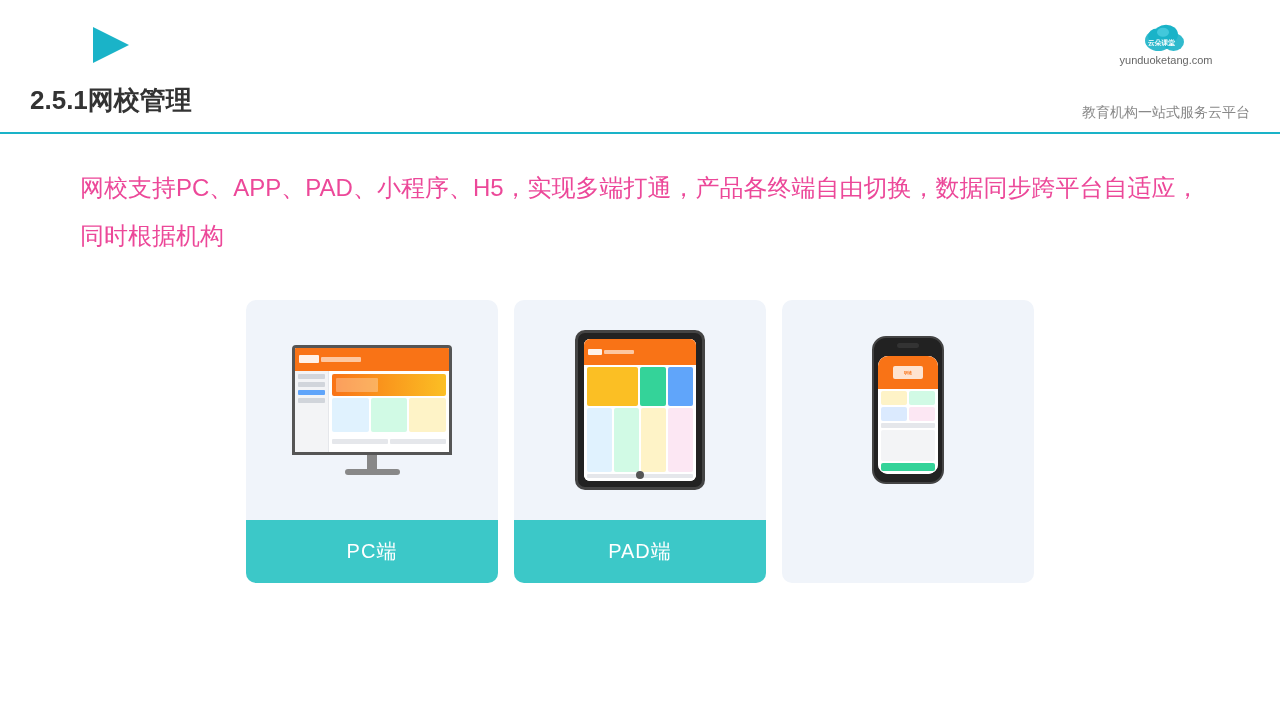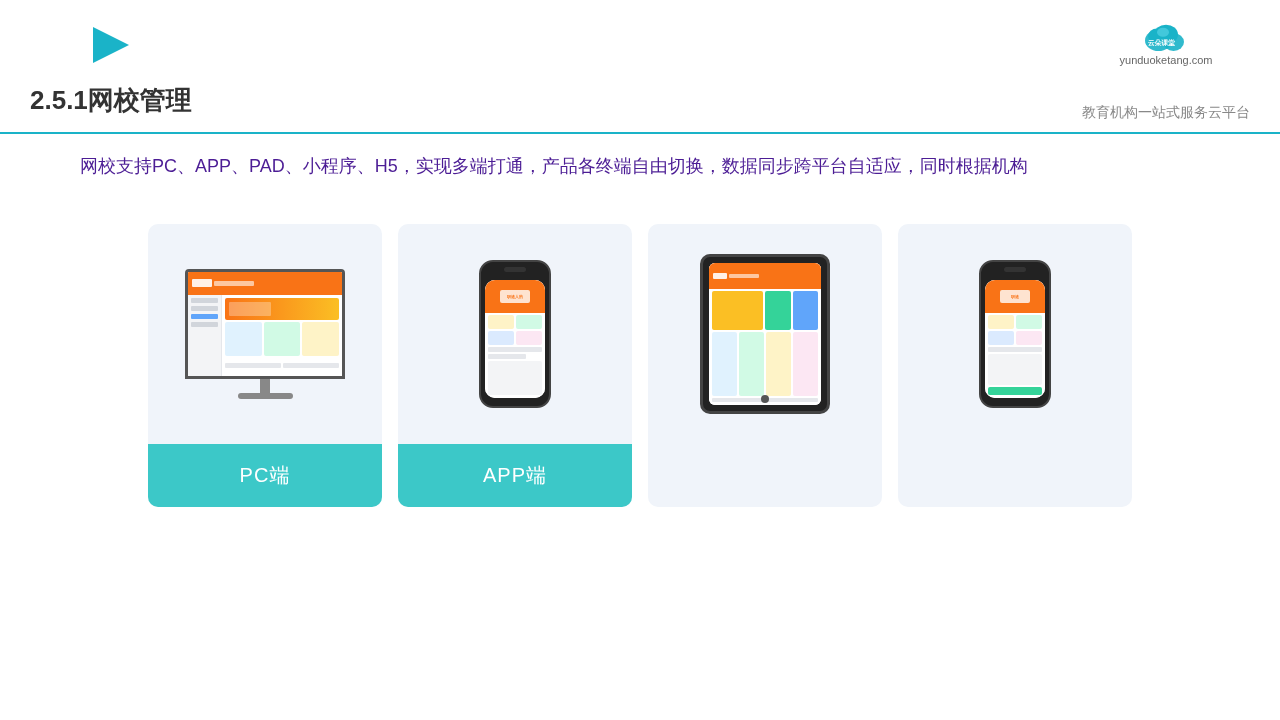--- a/index.html
+++ b/index.html
@@ -50,39 +50,39 @@
       white-space: nowrap;
     }
     .logo-sub {
       font-size: 14px;
       color: #888;
       margin-top: 38px;
     }
 
     
     .description {
-      padding: 14px 80px 10px 80px;
-      font-size: 18px;
-      color: #4c1d95;
+      padding: 30px 80px 10px 80px;
+      font-size: 24px;
+      color: #ec4899;
       line-height: 2;
     }
 
     
     .cards-container {
       display: flex;
       gap: 16px;
       padding: 20px 60px 20px 60px;
       justify-content: center;
       margin-top: 10px;
     }
 
     .card {
       background: #f0f4fa;
       border-radius: 10px;
-      width: 234px;
+      width: 252px;
       display: flex;
       flex-direction: column;
       align-items: center;
       overflow: hidden;
       flex-shrink: 0;
     }
 
     .card-image-area {
       width: 100%;
       height: 220px;
@@ -270,50 +270,20 @@
             </div>
           </div>
         </div>
         <div class="monitor-neck"></div>
         <div class="monitor-base"></div>
       </div>
     </div>
     <div class="card-label">PC端</div>
   </div>
 
-  <div class="card">
-    <div class="card-image-area">
-      <div class="phone">
-        <div class="phone-notch"></div>
-        <div class="phone-screen">
-          <div style="position:relative;width:100%;height:100%;overflow:hidden;background:#fff;">
-            <div style="position:absolute;top:0;left:0;right:0;height:28%;background:#f97316;display:flex;align-items:center;justify-content:center;">
-              <div style="width:50%;height:40%;background:rgba(255,255,255,0.8);border-radius:2px;display:flex;align-items:center;justify-content:center;">
-                <div style="font-size:4px;color:#f97316;font-weight:bold;">职途人的</div>
-              </div>
-            </div>
-            <div style="position:absolute;top:30%;left:3px;right:3px;bottom:3px;display:flex;flex-direction:column;gap:2px;">
-              <div style="display:flex;gap:2px;">
-                <div style="flex:1;height:14px;background:#fef3c7;border-radius:2px;"></div>
-                <div style="flex:1;height:14px;background:#d1fae5;border-radius:2px;"></div>
-              </div>
-              <div style="display:flex;gap:2px;">
-                <div style="flex:1;height:14px;background:#dbeafe;border-radius:2px;"></div>
-                <div style="flex:1;height:14px;background:#fce7f3;border-radius:2px;"></div>
-              </div>
-              <div style="height:5px;background:#e5e7eb;border-radius:1px;"></div>
-              <div style="height:5px;background:#e5e7eb;border-radius:1px;width:70%;"></div>
-              <div style="flex:1;background:#f3f4f6;border-radius:2px;"></div>
-            </div>
-          </div>
-        </div>
-      </div>
-    </div>
-    <div class="card-label">APP端</div>
-  </div>
 
   <div class="card">
     <div class="card-image-area">
       <div class="tablet">
         <div class="tablet-screen">
           <div style="position:relative;width:100%;height:100%;overflow:hidden;background:#fff;">
 
             <div style="position:absolute;top:0;left:0;right:0;height:18%;background:#f97316;display:flex;align-items:center;padding:0 4px;gap:2px;">
               <div style="width:14px;height:6px;background:#fff;border-radius:1px;opacity:0.9;"></div>
               <div style="width:30px;height:4px;background:rgba(255,255,255,0.6);border-radius:1px;"></div>
@@ -331,20 +301,21 @@
                 <div style="flex:1;background:#fef3c7;border-radius:2px;"></div>
                 <div style="flex:1;background:#fce7f3;border-radius:2px;"></div>
               </div>
               <div style="height:4px;background:#e5e7eb;border-radius:1px;"></div>
             </div>
           </div>
         </div>
         <div class="tablet-button"></div>
       </div>
     </div>
+    <div class="card-label">PAD端</div>
   </div>
 
 
   <div class="card">
     <div class="card-image-area">
       <div class="phone">
         <div class="phone-notch"></div>
         <div class="phone-screen">
           <div style="position:relative;width:100%;height:100%;overflow:hidden;background:#fff;">
             <div style="position:absolute;top:0;left:0;right:0;height:28%;background:#f97316;display:flex;align-items:center;justify-content:center;">

